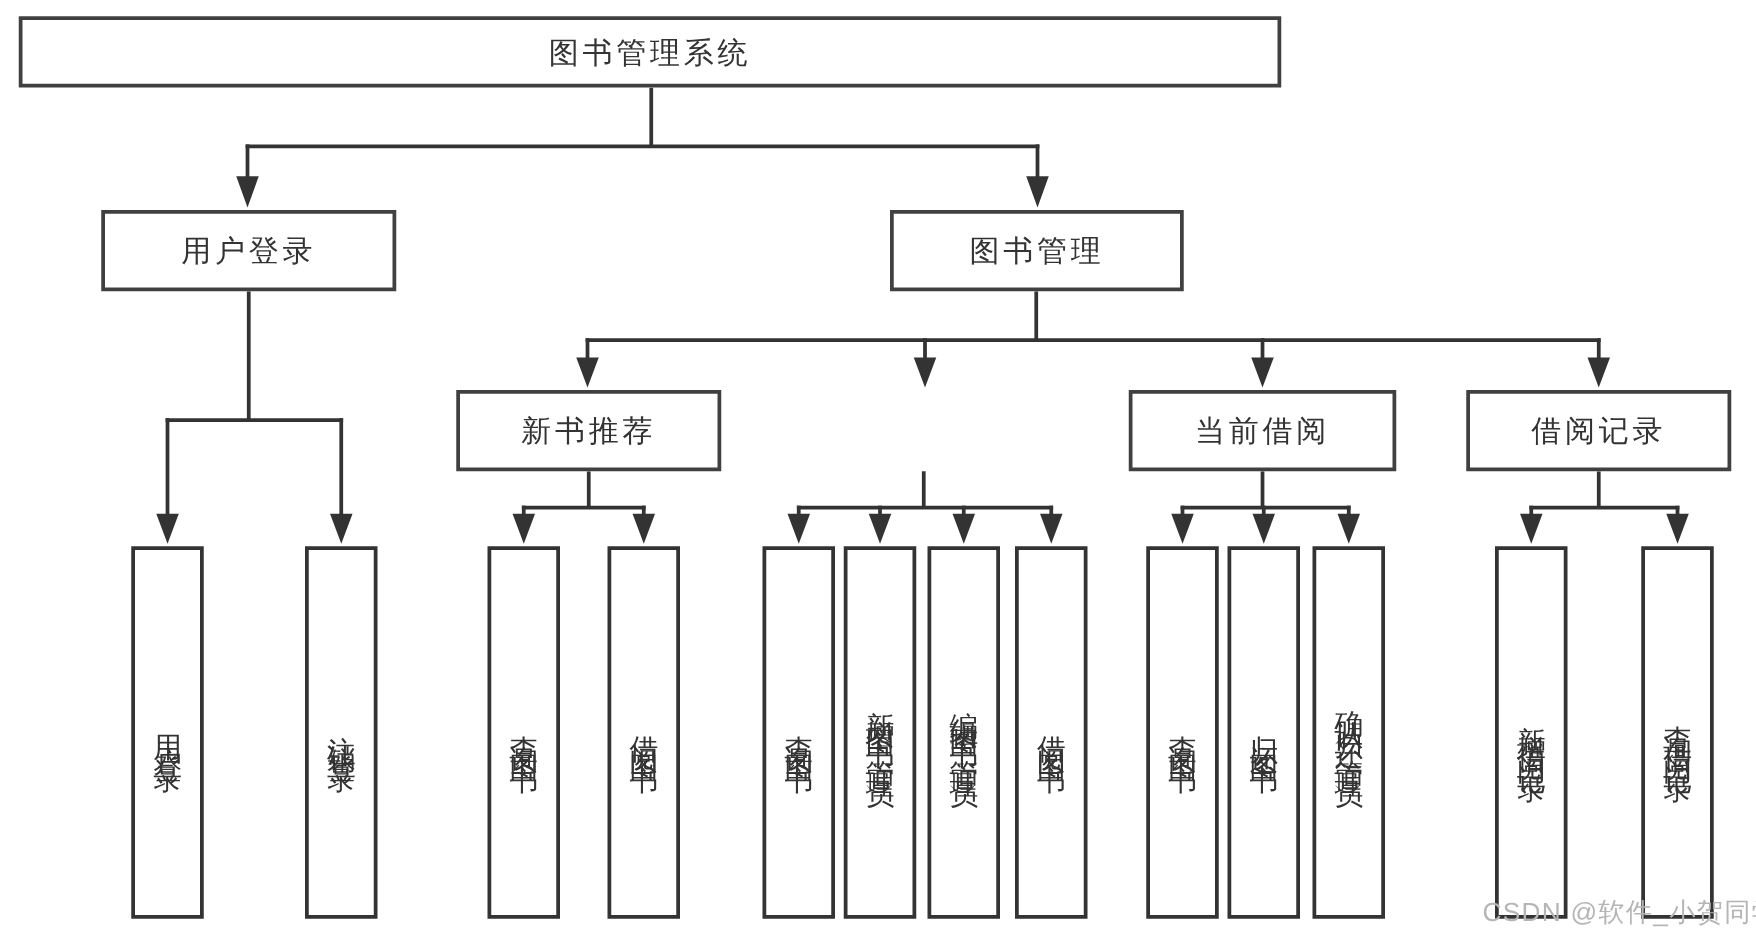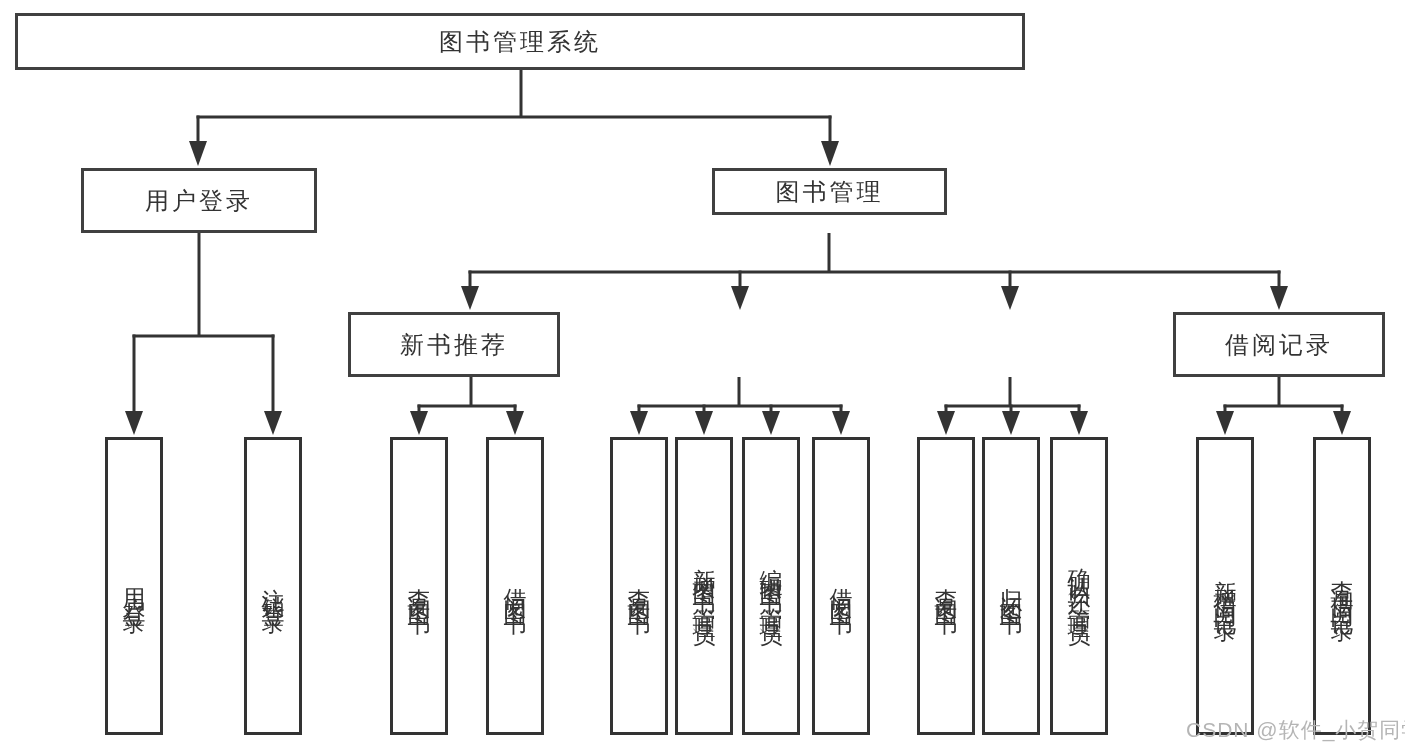--- a/index.html
+++ b/index.html
@@ -143,26 +143,29 @@
     </g>
   </svg>
 
   <div class="node" style="left:15px; top:13px; width:1010px; height:57px;">
     <span>图书管理系统</span>
   </div>
 
   <div class="node" style="left:81px; top:168px; width:236px; height:65px;">
     <span>用户登录</span>
   </div>
-  <div class="node" style="left:712px; top:168px; width:235px; height:47px;">
+  <div class="node" style="left:712px; top:168px; width:235px; height:65px;">
     <span>图书管理</span>
   </div>
 
-  <div class="node" style="left:348px; top:312px; width:212px; height:65px;">
+  <div class="node" style="left:365px; top:312px; width:212px; height:65px;">
     <span>新书推荐</span>
+  </div>
+  <div class="node" style="left:903px; top:312px; width:214px; height:65px;">
+    <span>当前借阅</span>
   </div>
   <div class="node" style="left:1173px; top:312px; width:212px; height:65px;">
     <span>借阅记录</span>
   </div>
 
   <div class="leaf" style="left:105px;">
     <span class="vtext">用户登录</span>
   </div>
   <div class="leaf" style="left:244px;">
     <span class="vtext">注销登录</span>

